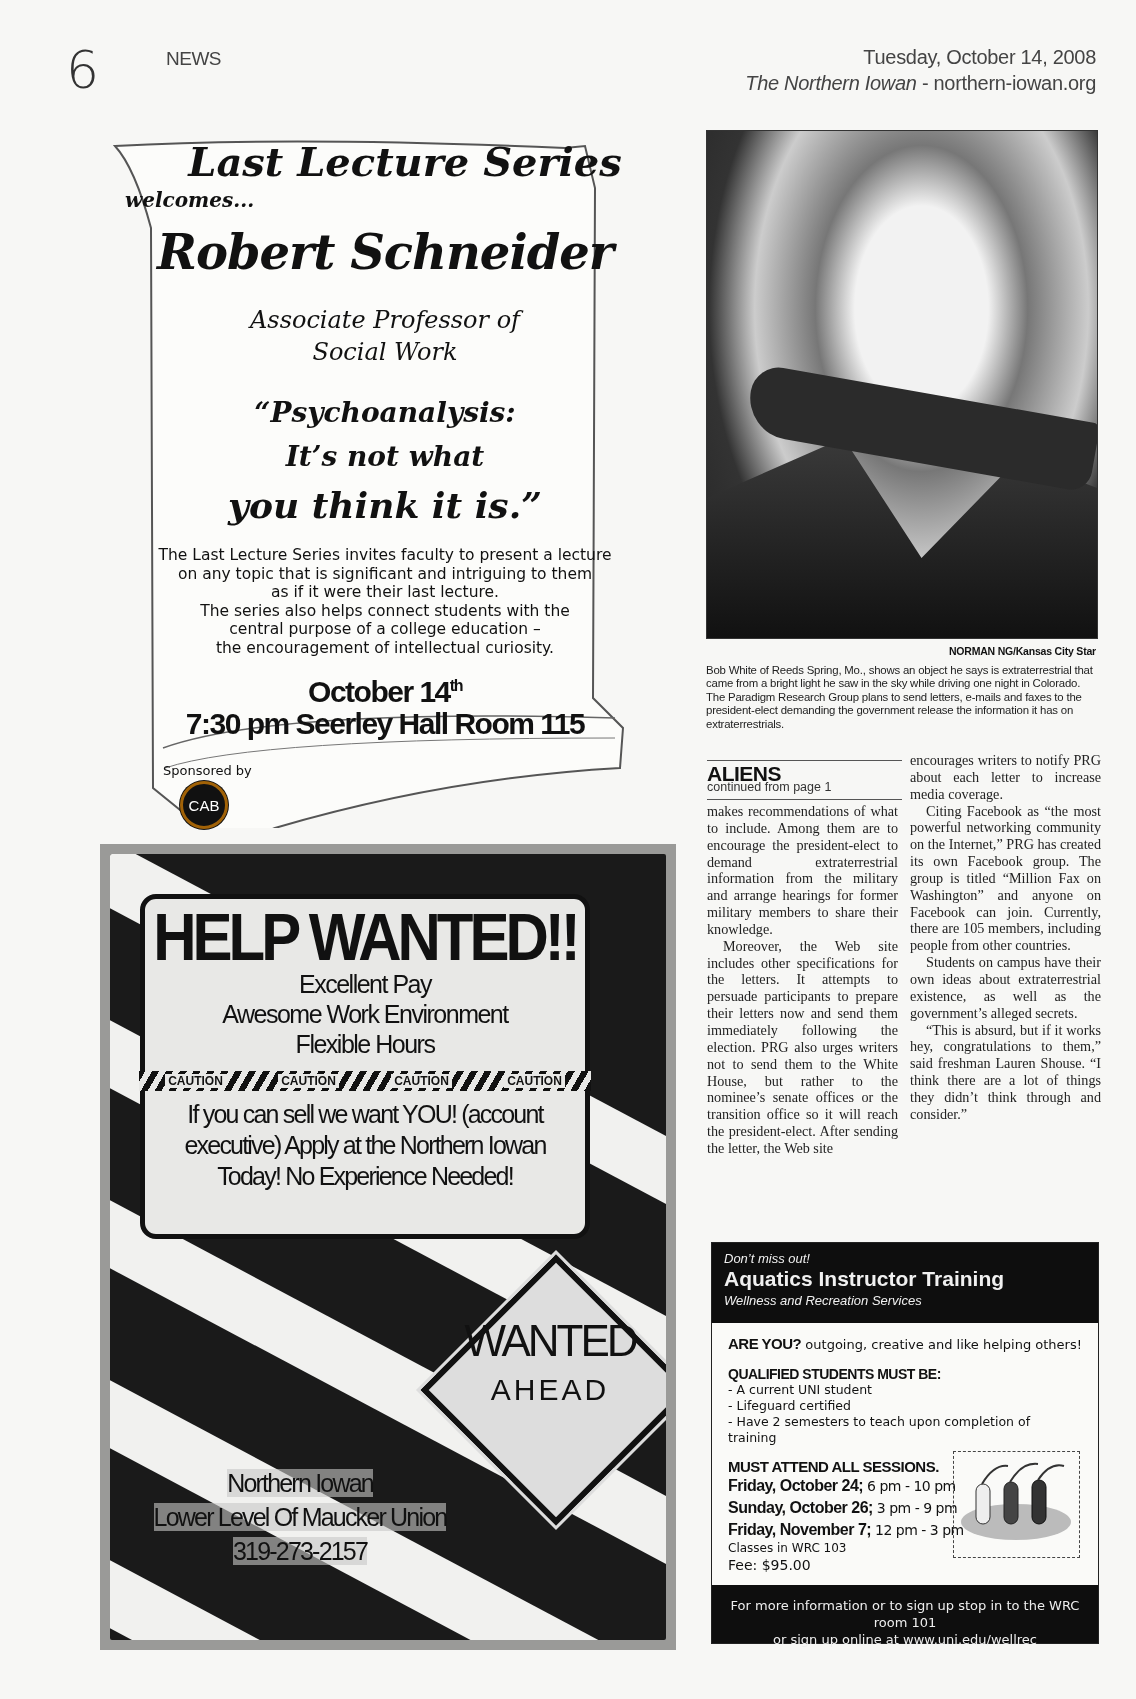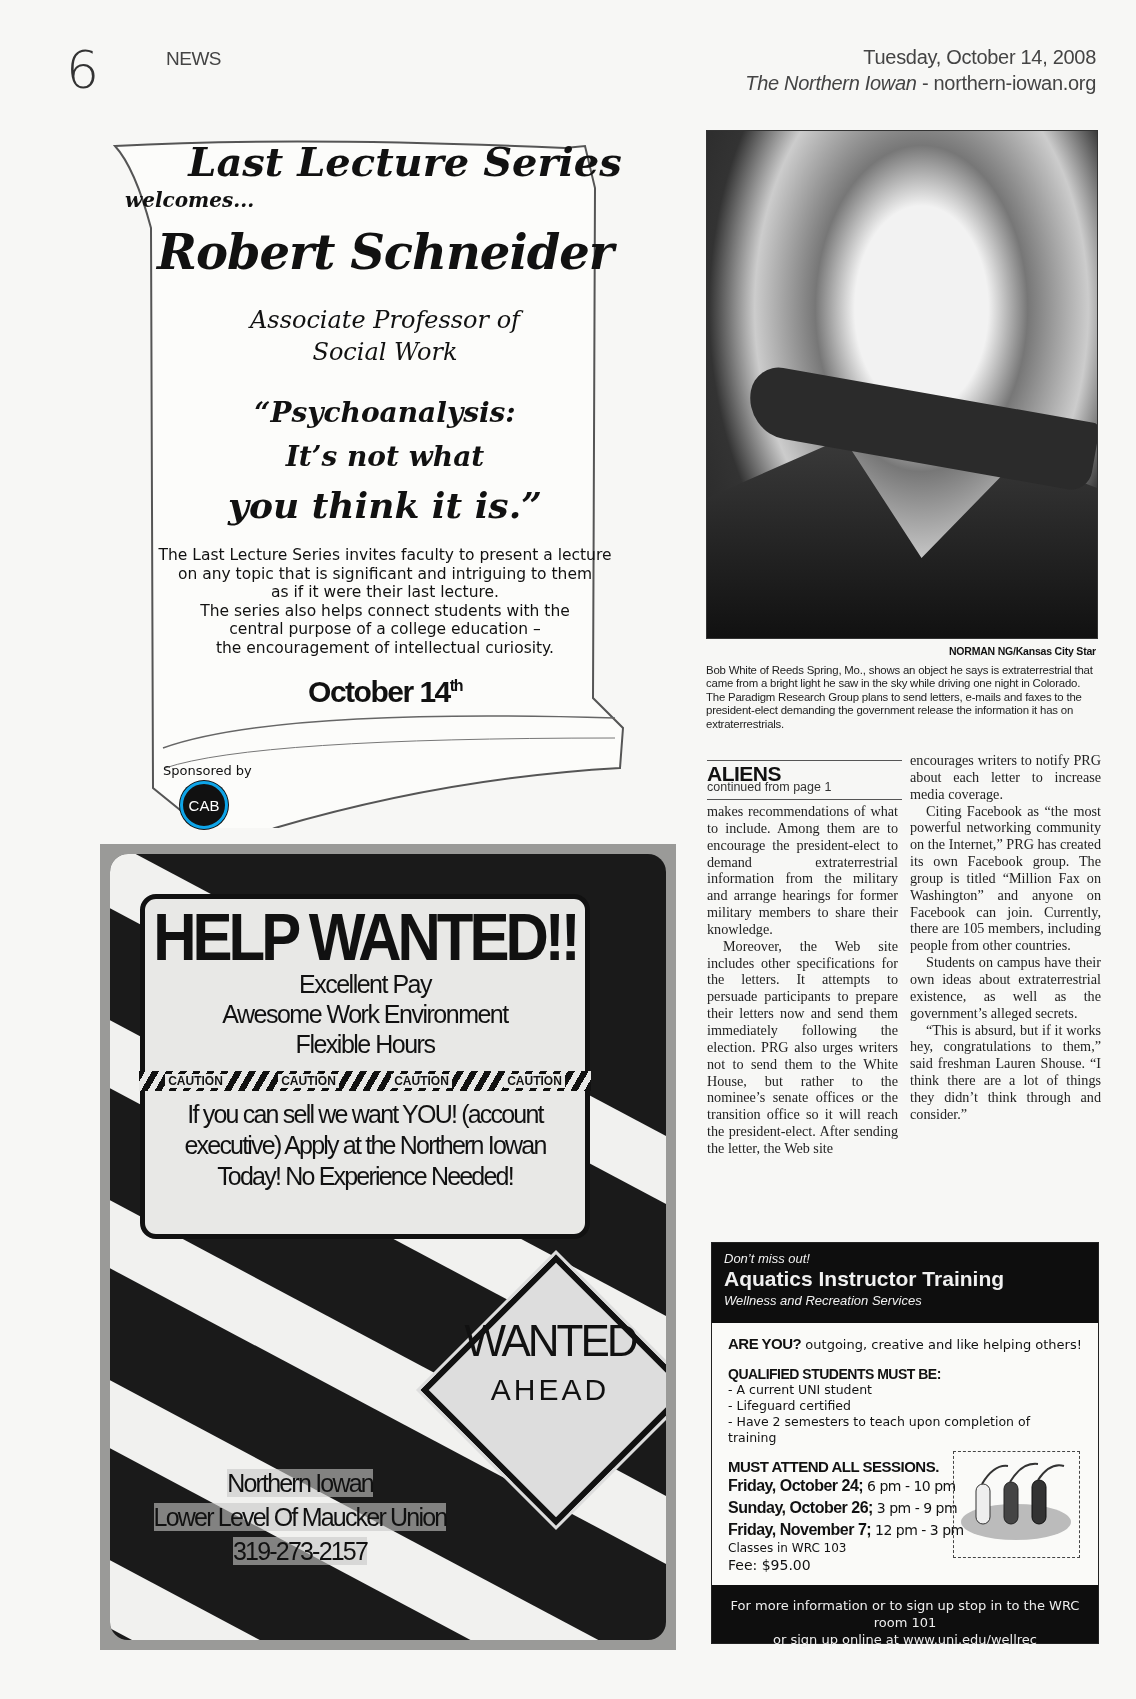--- a/index.html
+++ b/index.html
@@ -26,25 +26,25 @@
   .speaker { top:86px; font-size:48px; font-weight:bold; letter-spacing:-1px; }
   .position1 { top:168px; font-size:24px; }
   .position2 { top:200px; font-size:24px; }
   .talk1 { top:258px; font-size:28px; font-weight:bold; }
   .talk2 { top:302px; font-size:28px; font-weight:bold; }
   .talk3 { top:346px; font-size:36px; font-weight:bold; }
   .desc { position:absolute; top:408px; left:0; width:100%; text-align:center; font-size:15.5px; line-height:18.5px; font-family:"DejaVu Sans", sans-serif; }
   .when { position:absolute; top:532px; left:0; width:100%; text-align:center; font-weight:bold; font-size:30px; line-height:32px; letter-spacing:-1.5px; font-family:"Liberation Sans", sans-serif; }
   .when sup { font-size:16px; }
   .sponsor { position:absolute; left:38px; top:625px; font-size:13px; font-family:"DejaVu Sans", sans-serif; }
-  .cab { position:absolute; left:55px; top:643px; width:42px; height:42px; border-radius:50%; background:#111; color:#fff; display:flex; align-items:center; justify-content:center; font-size:15px; border:3px solid #0ea5e9; box-shadow:0 0 0 1px #111; }
+  .cab { position:absolute; left:55px; top:643px; width:42px; height:42px; border-radius:50%; background:#111; color:#fff; display:flex; align-items:center; justify-content:center; font-size:15px; border:3px solid #a16207; box-shadow:0 0 0 1px #111; }
 
   
   .help { left:100px; top:844px; width:576px; height:806px; background:#9a9a98; overflow:hidden; }
-  .help-inner { position:absolute; left:10px; top:10px; width:556px; height:786px; background:#1a1a1a; border-radius:18px; overflow:hidden; }
+  .help-inner { position:absolute; left:10px; top:10px; width:556px; height:786px; background:#1a1a1a; border-radius:2px; overflow:hidden; }
   .stripe { position:absolute; background:#f1f1ef; width:1100px; height:60px; transform-origin:left top; transform:rotate(28deg); }
   .panel { position:absolute; left:30px; top:40px; width:440px; height:335px; background:#e8e8e6; border-radius:16px; border:5px solid #111; text-align:center; }
   .hw-title { font-family:"Liberation Sans", sans-serif; font-weight:bold; font-size:60px; letter-spacing:-4px; margin-top:8px; line-height:62px; transform:scaleY(1.1); }
   .hw-line { font-size:25px; letter-spacing:-1.5px; line-height:30px; }
   .caution { margin:12px -6px 8px; height:20px; background:repeating-linear-gradient(-60deg,#111 0 6px,#e8e8e6 6px 12px); display:flex; justify-content:space-around; align-items:center; }
   .caution span { background:#e8e8e6; font-size:12px; font-weight:bold; padding:0 3px; letter-spacing:0; }
   .hw-body { font-size:25px; letter-spacing:-1.8px; line-height:31px; padding:0 6px; }
   .diamond { position:absolute; left:350px; top:440px; width:180px; height:180px; transform:rotate(45deg); background:#ddd; border:6px solid #111; outline:3px solid #ddd; }
   .diamond-text { position:absolute; left:330px; top:462px; width:220px; text-align:center; }
   .d1 { font-size:44px; letter-spacing:-3px; line-height:50px; }
@@ -114,20 +114,21 @@
   <div class="desc">
     <div>The Last Lecture Series invites faculty to present a lecture</div>
     <div>on any topic that is significant and intriguing to them</div>
     <div>as if it were their last lecture.</div>
     <div>The series also helps connect students with the</div>
     <div>central purpose of a college education –</div>
     <div>the encouragement of intellectual curiosity.</div>
   </div>
   <div class="when">
     <div><span>October 14</span><sup>th</sup></div>
+    <div>7:30 pm Seerley Hall Room 115</div>
   </div>
   <div class="sponsor">Sponsored by</div>
   <div class="cab">CAB</div>
 </div>
 
 <div class="abs help">
   <div class="help-inner">
     <div class="stripe" style="left:-200px;top:-120px"></div>
     <div class="stripe" style="left:-200px;top:60px"></div>
     <div class="stripe" style="left:-200px;top:240px"></div>

